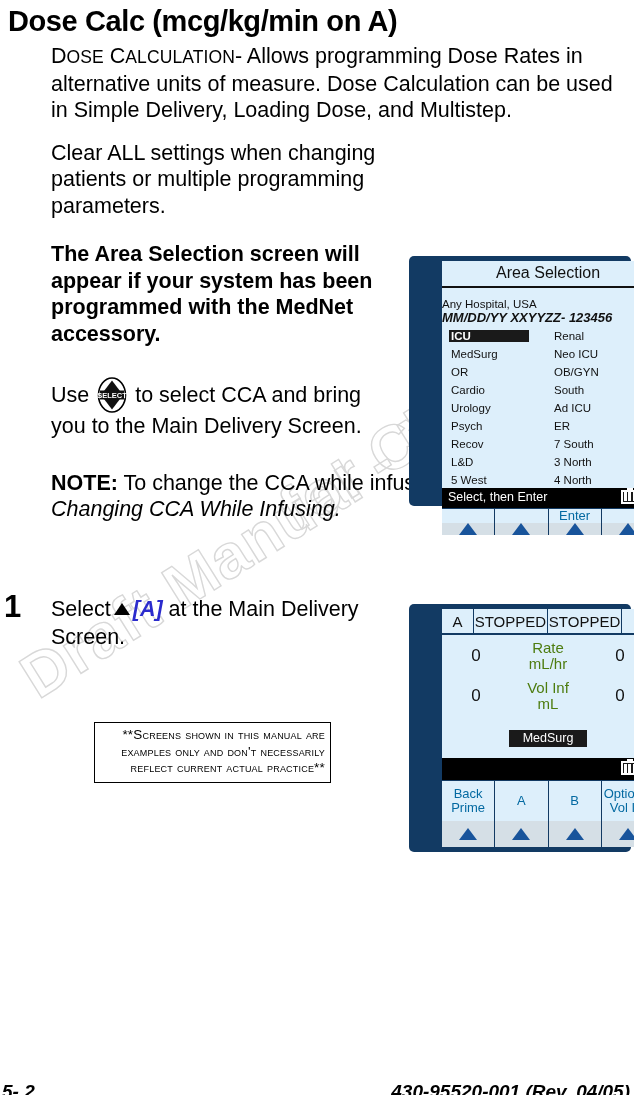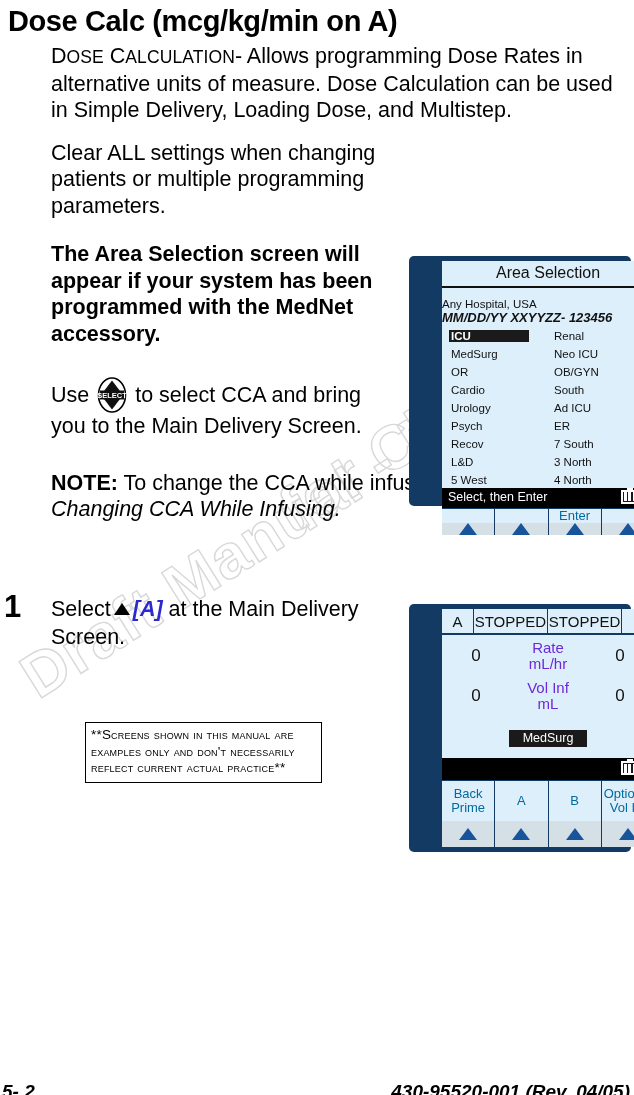--- a/index.html
+++ b/index.html
@@ -95,25 +95,25 @@
     border-right:8px solid transparent;
     border-bottom:12px solid #000;
     vertical-align:1px;
     margin:0 3px;
   }
   .blue-ital{ color:#2b2bcd; font-style:italic; font-weight:bold;}
 
   
   .disclaimer{
     position:absolute;
-    left:85px; top:722px;
+    left:94px; top:722px;
     width:225px;
     border:1.5px solid #000;
     padding:4px 5px 5px 5px;
-    text-align:left;
+    text-align:right;
     font-size:13.5px;
     line-height:16.5px;
     font-variant:small-caps;
     letter-spacing:0.2px;
     z-index:10;
     background:#fff;
   }
 
   
   .device{
@@ -288,21 +288,21 @@
     width:32%;
     text-align:center;
     font-size:17px;
     color:#111;
   }
   .md-lbl{
     width:36%;
     text-align:center;
     font-size:15px;
     line-height:16px;
-    color:#6d28d9;
+    color:#4d7c0f;
   }
   .md-cca{
     text-align:center;
     margin-top:12px;
   }
   .md-cca span{
     background:#1a1a1a;
     color:#fff;
     font-size:12.5px;
     padding:1px 14px 2px 14px;

